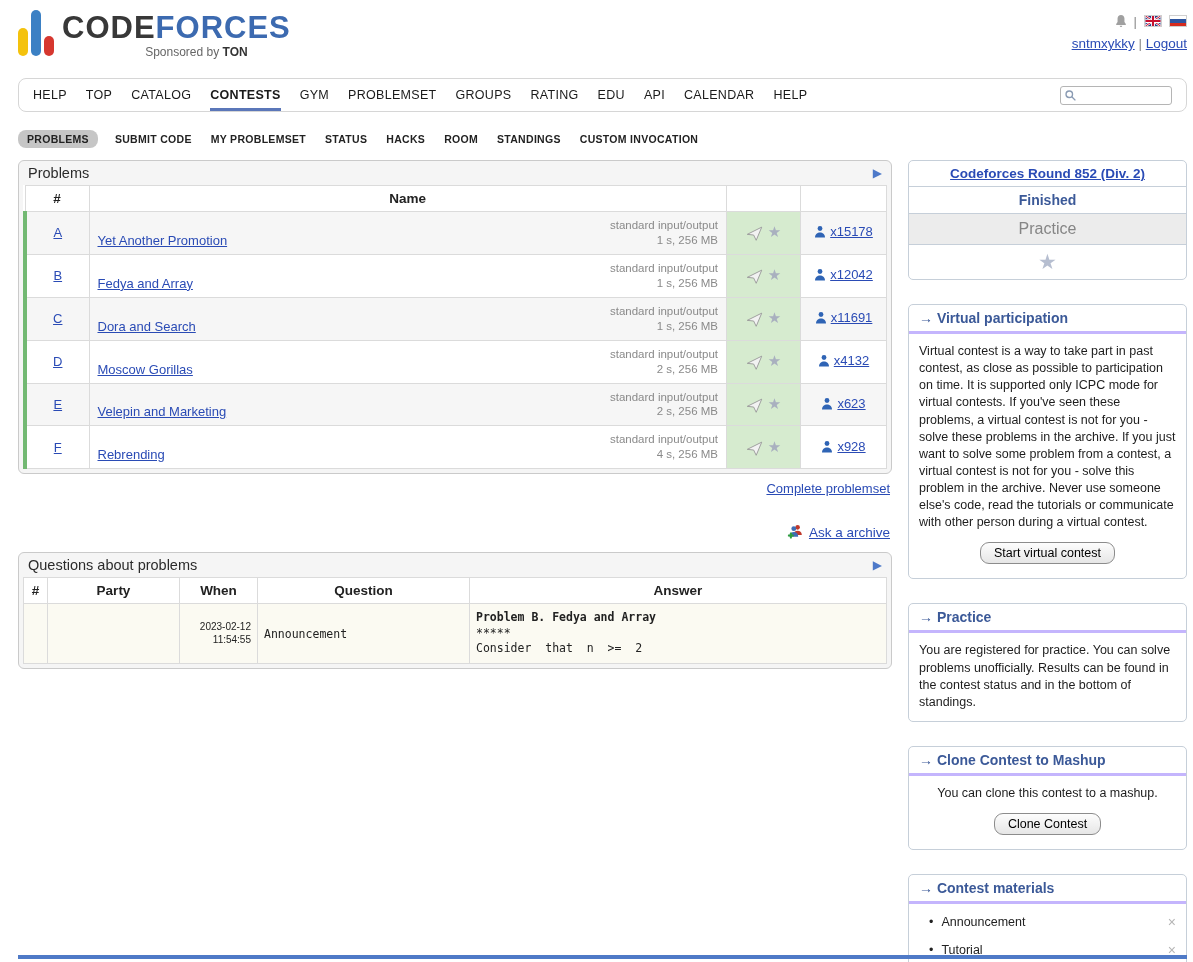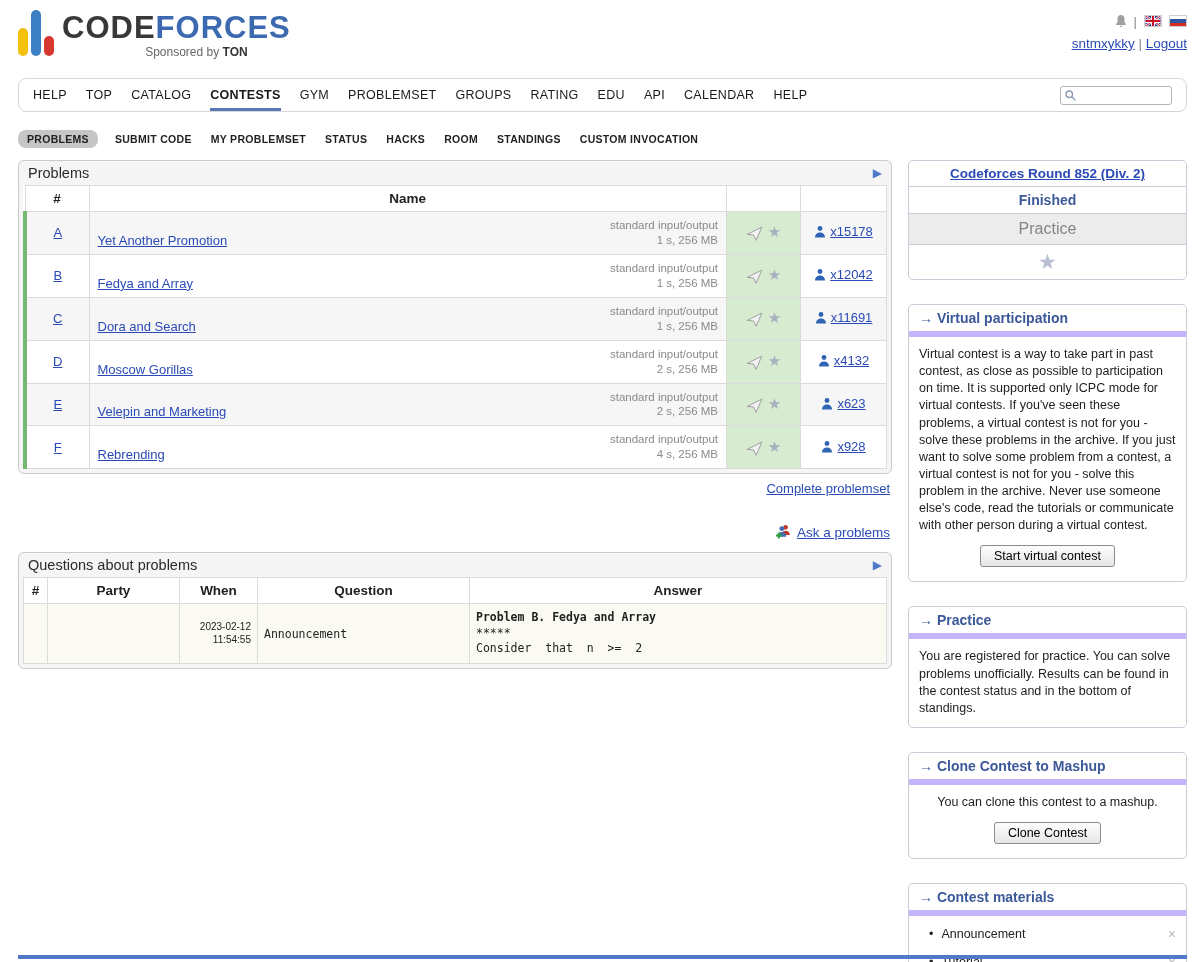--- a/index.html
+++ b/index.html
@@ -108,27 +108,27 @@
   .ans .l0 { font-weight: bold; }
 
   
   .sideBox { border: 1px solid #c6cfd9; border-radius: 5px; background: #fff; margin-bottom: 24px; overflow: hidden; }
   .cb-row { text-align: center; padding: 5px 6px; border-bottom: 1px solid #c6cfd9; }
   .cb-row:last-child { border-bottom: none; }
   .cb-title a { font-weight: bold; font-size: 13.5px; }
   .cb-finished { font-weight: bold; color: #3b5998; font-size: 14px; }
   .cb-practice { color: #858585; font-size: 16px; background: #ececec; padding: 6px; }
   .bigstar { color: #b6bed0; font-size: 21px; cursor: pointer; }
-  .sb-head { padding: 5px 10px; color: #3b5998; font-weight: bold; font-size: 14px; border-bottom: 6px solid #c4b5fd; }
+  .sb-head { padding: 5px 10px; color: #3b5998; font-weight: bold; font-size: 14px; border-bottom: 3px solid #c4b5fd; }
   .sb-body { padding: 9px 10px 10px; font-size: 12.5px; line-height: 1.37; color: #1d1d1d; }
   .btnrow { text-align: center; margin: 11px 0 4px; }
   button {
     font-family: "Liberation Sans", sans-serif; font-size: 12.5px; color: #000;
     background: linear-gradient(#fdfdfd, #e6e6e6); border: 1px solid #8c8c8c;
-    border-radius: 3px; padding: 3px 13px; cursor: pointer;
+    border-radius: 9px; padding: 3px 13px; cursor: pointer;
   }
   .sb-center { text-align: center; }
   .mat { display: flex; align-items: center; padding: 7px 10px 7px 20px; font-size: 12.5px; }
   .mat .bullet { margin-right: 8px; color: #222; }
   .mat a { color: #222; text-decoration: none; }
   .mat .x { margin-left: auto; color: #b5b5b5; cursor: pointer; font-size: 14px; line-height: 1; }
 
   .footer-line { position: absolute; left: 18px; right: 6px; bottom: 3px; border-top: 4px solid #4f7ac7; }
 </style>
 </head>
@@ -383,21 +383,21 @@
         <span class="ask-icon">
           <svg width="17" height="16" viewBox="0 0 20 19">
             <circle cx="12.5" cy="4" r="2.7" fill="#c0392b"></circle>
             <path d="M7.5 13 C7.5 9.6 9.9 8 12.5 8 C15.1 8 17.5 9.6 17.5 13 Z" fill="#c0392b"></path>
             <circle cx="8" cy="5.5" r="2.9" fill="#3f6db4"></circle>
             <path d="M2.8 15 C2.8 11.2 5.3 9.5 8 9.5 C10.7 9.5 13.2 11.2 13.2 15 Z" fill="#3f6db4"></path>
             <rect x="1" y="12.5" width="7" height="2.4" rx="0.5" fill="#2e9e3f"></rect>
             <rect x="3.3" y="10.2" width="2.4" height="7" rx="0.5" fill="#2e9e3f"></rect>
           </svg>
         </span>
-        <a>Ask a problems</a>
+        <a>Ask a archive</a>
       </div>
 
       <div class="datatable qbox">
         <div class="caption">
           <span>Questions about problems</span>
           <span class="cap-arrow">▶</span>
         </div>
         <table>
           <thead>
             <tr>

